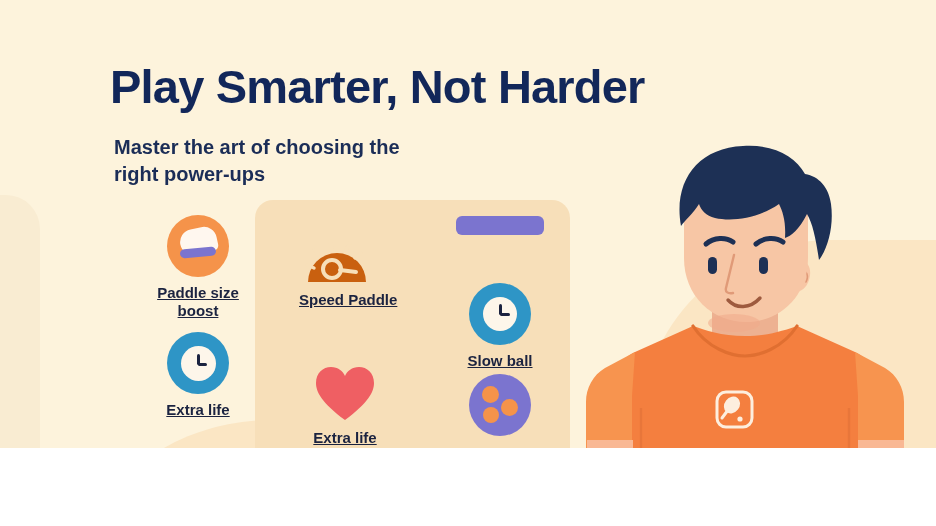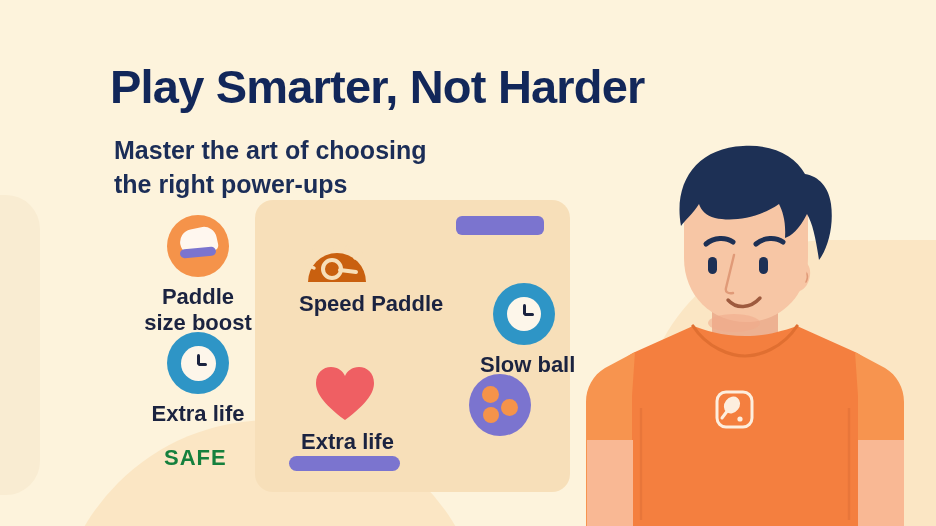--- a/index.html
+++ b/index.html
@@ -4,21 +4,21 @@
 <title>Play Smarter, Not Harder</title>
 <style>
   html, body {
     margin: 0;
     padding: 0;
     background: #ffffff;
   }
   #stage {
     position: relative;
     width: 936px;
-    height: 526px;
+    height: 448px;
     overflow: hidden;
     background: #fdf3dc;
     font-family: "Liberation Sans", sans-serif;
     -webkit-font-smoothing: antialiased;
   }
 
   
   .bg-layer {
     position: absolute;
     inset: 0;
@@ -65,21 +65,21 @@
     font-weight: 700;
     letter-spacing: -0.8px;
     color: #12275a;
   }
   .subhead {
     position: absolute;
     left: 114px;
     top: 134px;
     width: 330px;
     margin: 0;
-    font-size: 25px;
+    font-size: 20px;
     line-height: 1.35;
     font-weight: 600;
     color: #1b2d57;
   }
 
   
   .powerup-card {
     position: absolute;
     left: 255px;
     top: 200px;
@@ -89,24 +89,25 @@
     border-radius: 18px;
   }
 
   
   .item {
     position: absolute;
     text-align: center;
   }
   .item .label {
     margin-top: 7px;
-    font-size: 22px;
+    font-size: 15px;
     font-weight: 700;
     color: #1b2340;
     white-space: nowrap;
+    text-decoration: underline;
   }
   .item.wrap .label { white-space: normal; line-height: 1.2; }
 
   .icon-wrap {
     position: relative;
     margin: 0 auto;
   }
 
   
   .ic-paddle {
@@ -323,21 +324,21 @@
           <line x1="44" y1="18" x2="48" y2="11"></line>
           <line x1="53" y1="26" x2="59" y2="21"></line>
         </g>
         <circle cx="30" cy="37" r="9" fill="none" stroke="#f7dfb9" stroke-width="4"></circle>
         <line x1="38" y1="38" x2="54" y2="40" stroke="#f7dfb9" stroke-width="4" stroke-linecap="round"></line>
       </svg>
     </div>
     <div class="label">Speed Paddle</div>
   </div>
 
-  <div class="item" style="left:456px; top:283px; width:88px;margin-left:24px;">
+  <div class="item" style="left:456px; top:283px; width:88px;">
     <div class="icon-wrap ic-clock-disc">
       <div class="face">
         <div class="hand-h"></div>
         <div class="hand-m"></div>
       </div>
     </div>
     <div class="label">Slow ball</div>
   </div>
 
   <div class="item" style="left:301px; top:366px; width:88px;">

